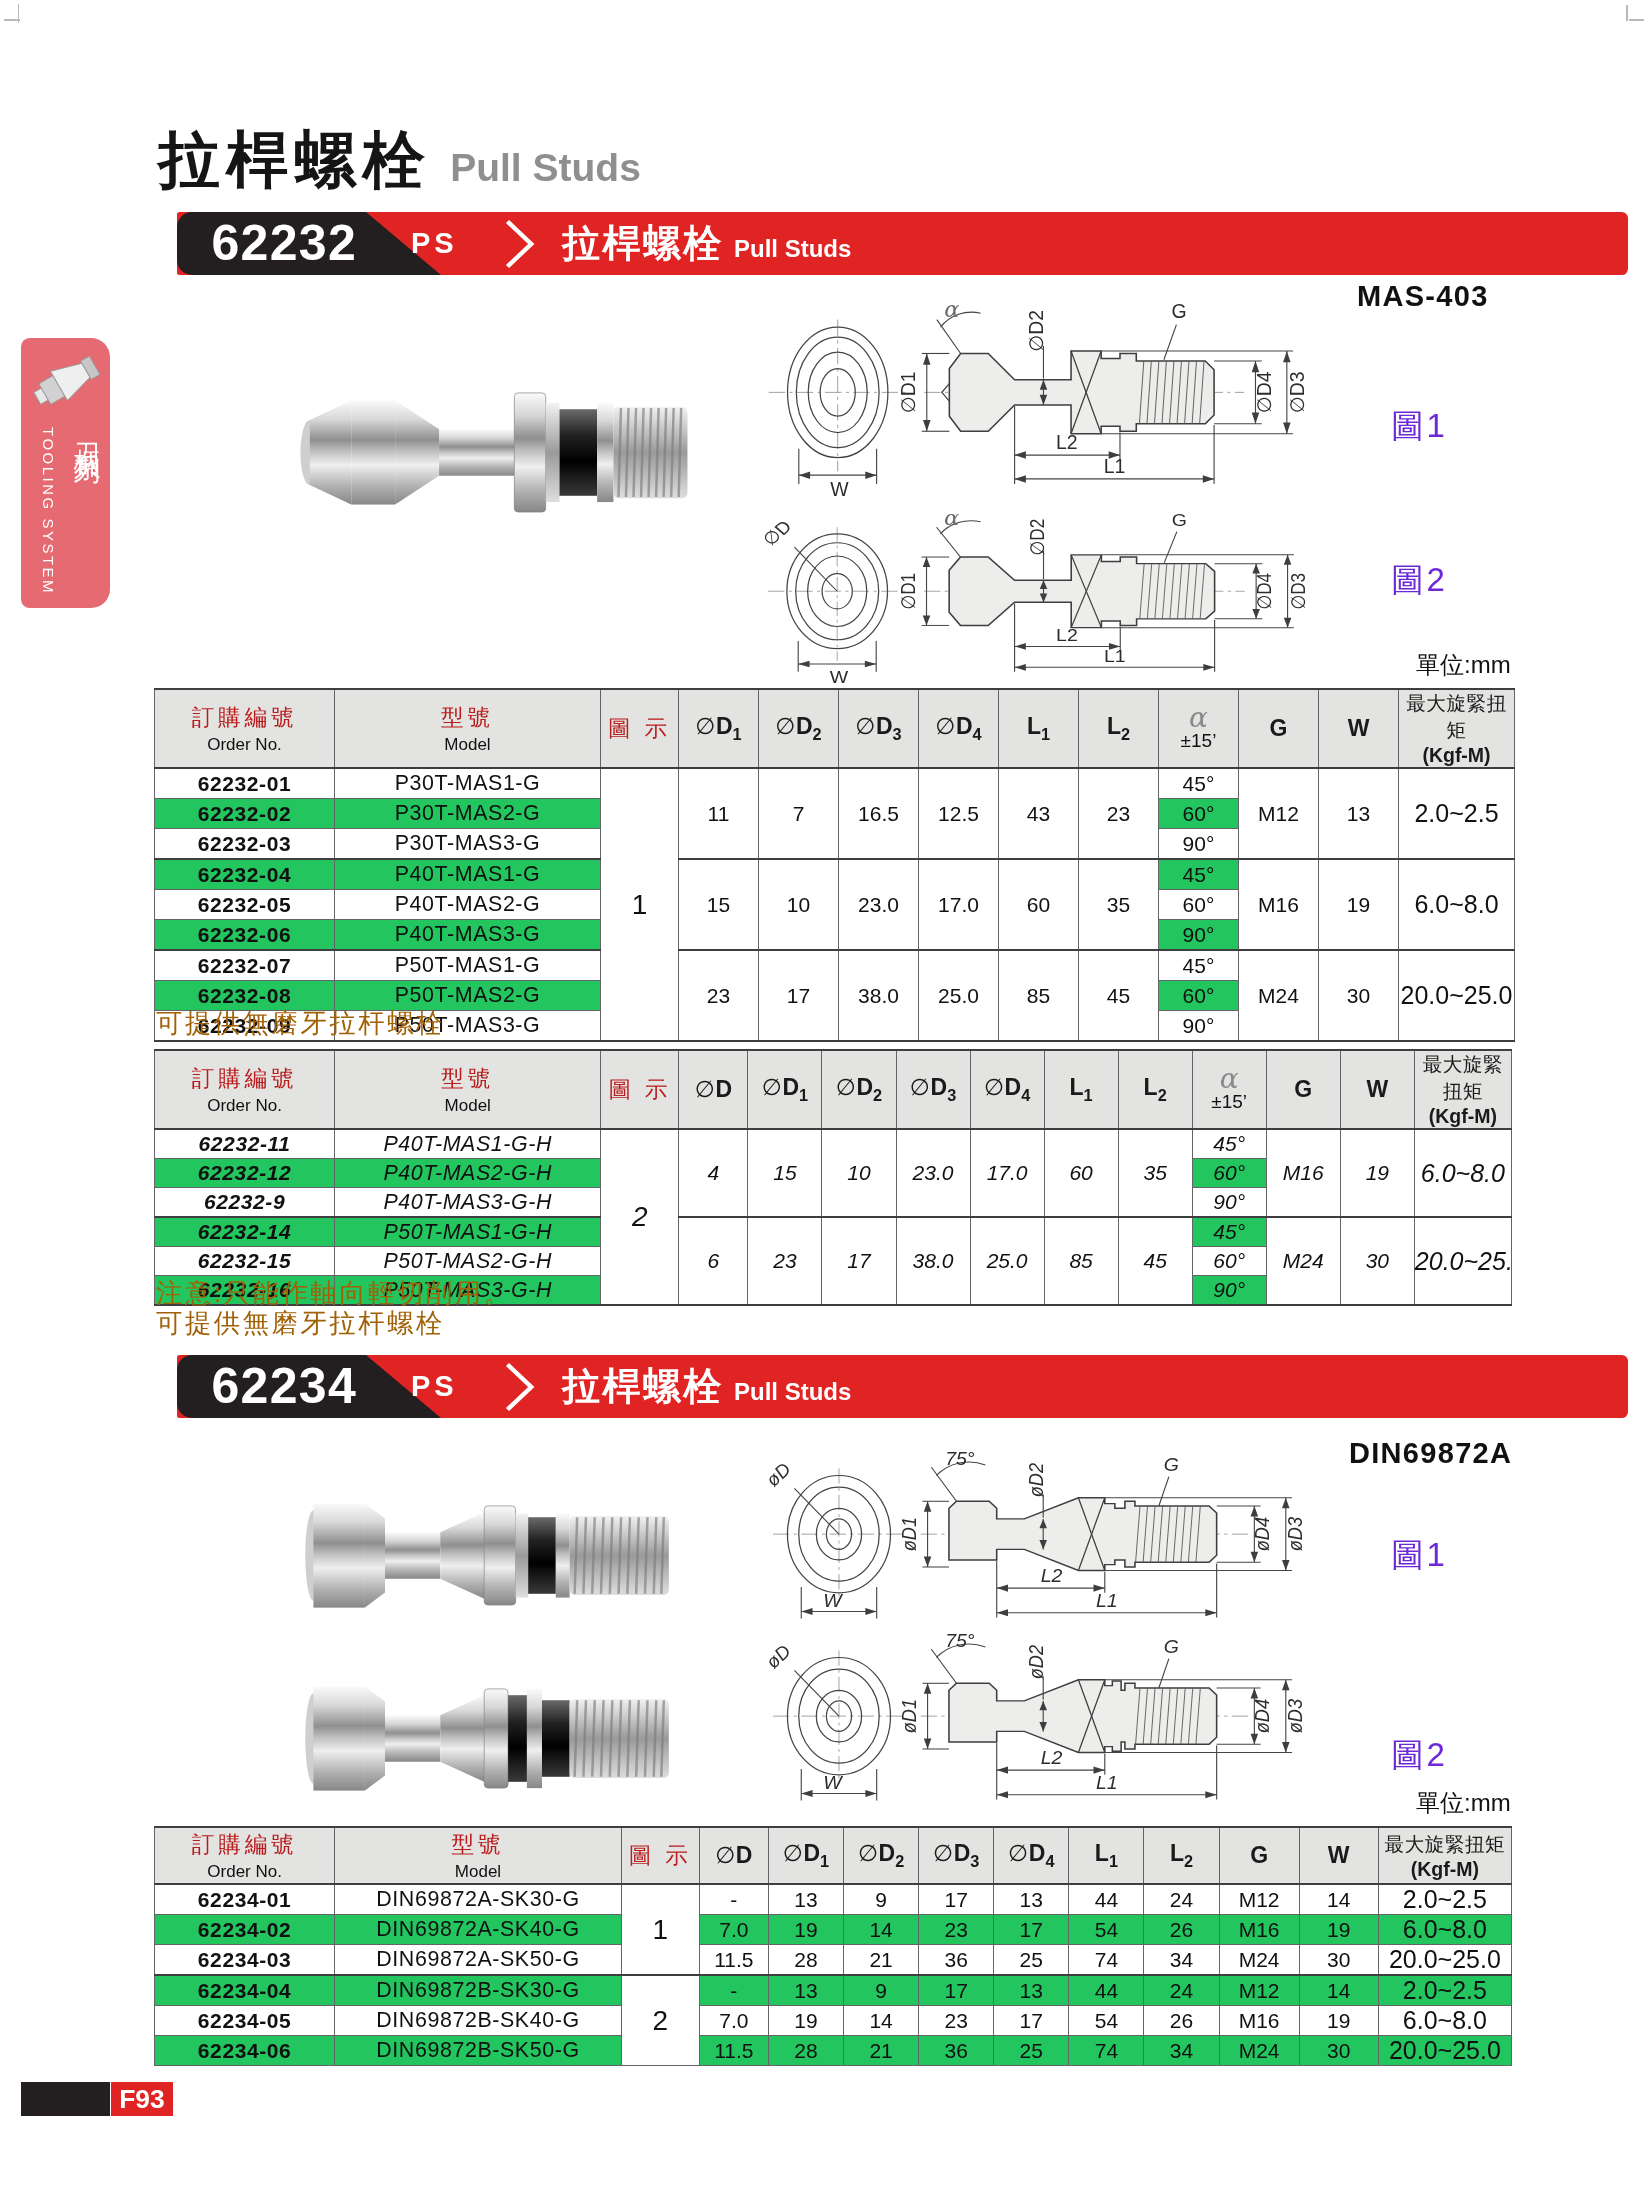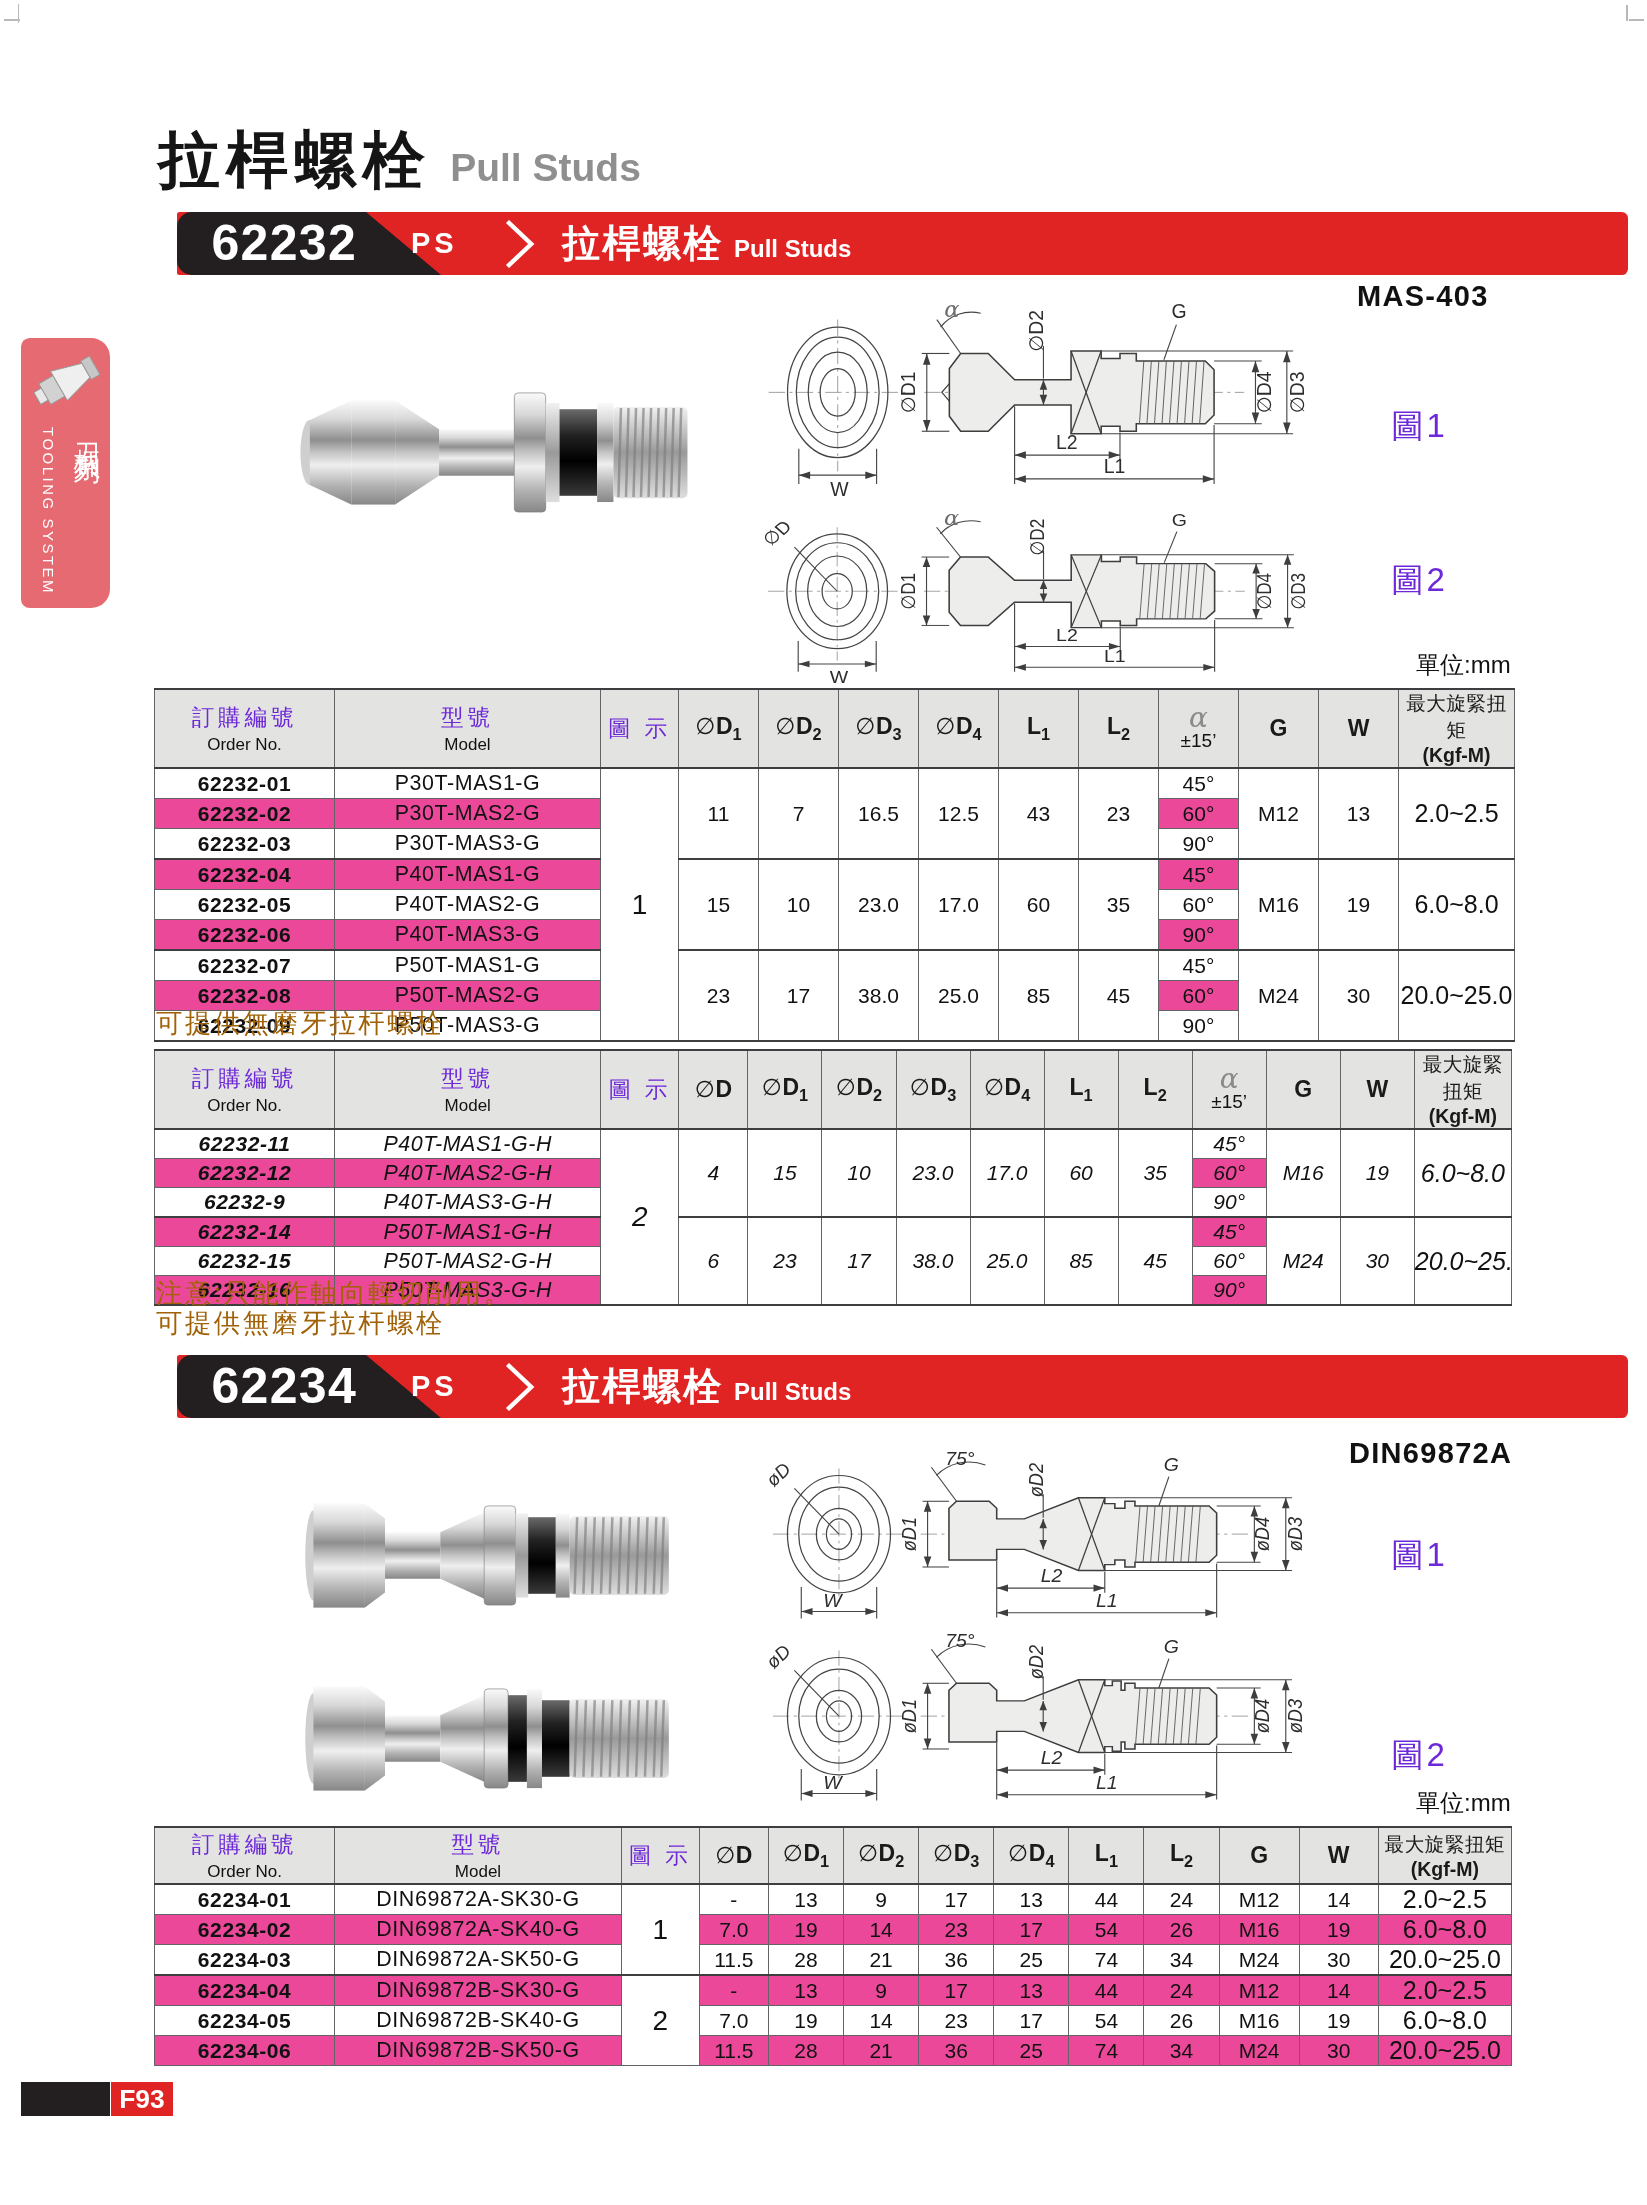--- a/index.html
+++ b/index.html
@@ -40,27 +40,27 @@
 
   
   table.spec{border-collapse:collapse;table-layout:fixed;position:absolute;left:154px;width:1358px;background:#fff;}
   .spec th,.spec td{border:1.3px solid #636466;text-align:center;vertical-align:middle;padding:0;overflow:hidden;}
   .spec thead th{background:#e3e3e1;border-top:2.5px solid #3e3e40;border-bottom:2.5px solid #3e3e40;font-weight:normal;}
   .t1 thead th,.t3 thead th{height:55px;}
   .t2 thead th{height:53px;}
   .t1 td,.t3 td{height:29px;}
   .t2 td{height:28px;font-style:italic;}
   .spec td{font-size:21px;color:#111;}
-  .spec td.s{background:#ec4899;}
+  .spec td.s{background:#22c55e;}
   .spec .bb{border-bottom:2.5px solid #3e3e40;}
   .spec td.order{font-weight:bold;letter-spacing:0.6px;}
   .spec td.model{font-size:21.4px;letter-spacing:0.6px;}
   .spec td.fign{font-size:28px;}
   .spec td.tq{font-size:25px;}
-  .hzh{font-size:22.6px;letter-spacing:3.8px;color:#6d28d9;}
+  .hzh{font-size:22.6px;letter-spacing:3.8px;color:#b91c1c;}
   .hen{font-size:17px;margin-top:1.3px;color:#111;}
   .spec th.sym{font-size:23px;font-weight:bold;}
   .spec th.sym .dia{font-weight:normal;margin-right:0.6px;}
   .spec th.sym sub{font-size:16.3px;}
   .asym{font-family:"DejaVu Serif",serif;font-style:italic;font-size:28px;color:#8a8a8a;line-height:25px;}
   .tol{font-size:19px;color:#111;}
   .tqzh{font-size:19.5px;letter-spacing:0.6px;}
   .tqen{font-size:19.5px;font-weight:bold;}
 
   

